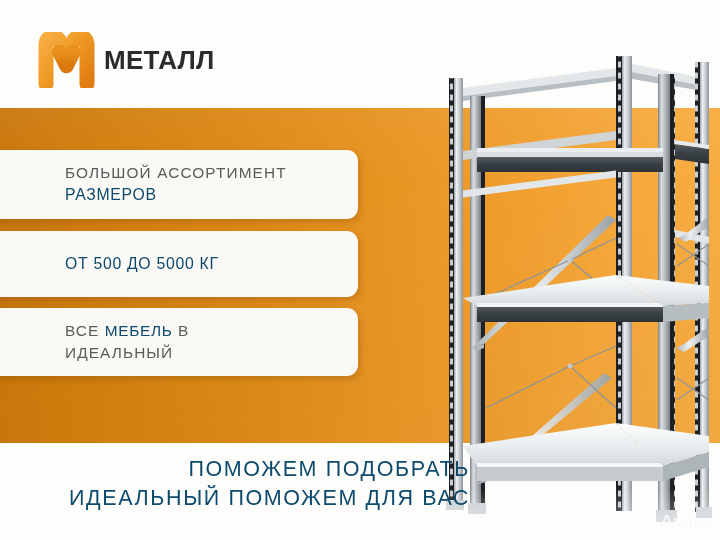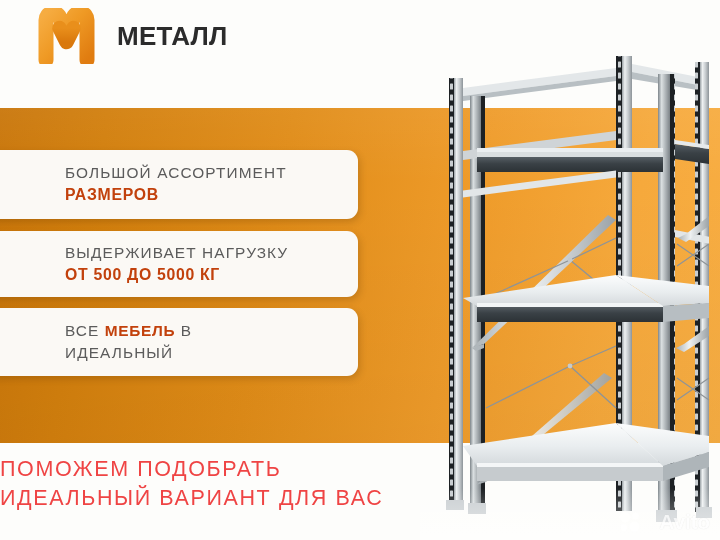--- a/index.html
+++ b/index.html
@@ -21,22 +21,22 @@
     position:absolute;left:0;top:108px;width:720px;height:335px;
     background:linear-gradient(100deg,#c9760a 0%,#d27f0d 14%,#e08c18 38%,#ef9c2b 64%,#f6a93c 84%,#f8ae43 100%);
   }
   .band-hl{
     position:absolute;left:0;top:108px;width:720px;height:335px;
     background:linear-gradient(to bottom,rgba(255,255,255,.05) 0%,rgba(255,255,255,0) 22%,rgba(0,0,0,.03) 100%);
   }
 
   
   .logo{
-    position:absolute;left:38px;top:8px;
-    display:flex;align-items:center;gap:22px;
+    position:absolute;left:38px;top:32px;
+    display:flex;align-items:center;gap:9px;
   }
   .logo-mark{width:57px;height:56px;display:block;}
   .logo-words{
     display:flex;flex-direction:column;
     line-height:.95;
   }
   .logo-words span{
     font-size:26px;font-weight:bold;color:#2b2b2b;
     letter-spacing:.3px;
   }
@@ -53,28 +53,28 @@
     box-sizing:border-box;
   }
   #card-1{top:150px;height:69px;}
   #card-2{top:231px;height:66px;}
   #card-3{top:308px;height:68px;}
 
   .c-line{
     font-size:15.4px;letter-spacing:1.1px;color:#5b5b5b;
     font-weight:normal;white-space:nowrap;line-height:1.42;
   }
-  .c-line.b,.c-line b{color:#c2410c;font-weight:bold;letter-spacing:.7px;}
+  .c-line.b,.c-line b{color:#0c4a6e;font-weight:normal;letter-spacing:.7px;}
   .c-line.b{font-size:15.8px;}
 
   
   .tagline{
     position:absolute;left:0;top:455px;width:470px;
-    text-align:left;
-    color:#ef4444;
+    text-align:right;
+    color:#0c4a6e;
     font-size:21.5px;letter-spacing:1.6px;line-height:1.34;
     font-weight:normal;
   }
 
   
   .shelf-wrap{
     position:absolute;left:420px;top:48px;width:300px;height:492px;
   }
   .shelf-wrap svg{display:block;width:300px;height:492px;}
 
@@ -233,32 +233,31 @@
       <span>МЕТАЛЛ</span>
     </div>
   </div>
 
   <div class="card" id="card-1">
     <div class="c-line">БОЛЬШОЙ АССОРТИМЕНТ</div>
     <div class="c-line b">РАЗМЕРОВ</div>
   </div>
 
   <div class="card" id="card-2">
-    <div class="c-line">ВЫДЕРЖИВАЕТ НАГРУЗКУ</div>
     <div class="c-line b">ОТ 500 ДО 5000 КГ</div>
   </div>
 
   <div class="card" id="card-3">
     <div class="c-line"><span>ВСЕ </span><b>МЕБЕЛЬ</b><span> В</span></div>
     <div class="c-line">ИДЕАЛЬНЫЙ</div>
   </div>
 
   <div class="tagline">
     <div>ПОМОЖЕМ ПОДОБРАТЬ</div>
-    <div>ИДЕАЛЬНЫЙ ВАРИАНТ ДЛЯ ВАС</div>
+    <div>ИДЕАЛЬНЫЙ ПОМОЖЕМ ДЛЯ ВАС</div>
   </div>
 
   <div class="avito">
     <svg class="avito-dots" viewBox="0 0 22 22">
       <circle cx="6" cy="6" r="5.2" fill="#ffffff" opacity=".9"></circle>
       <circle cx="16.5" cy="5" r="3.4" fill="#ffffff" opacity=".9"></circle>
       <circle cx="5" cy="16.5" r="3.4" fill="#ffffff" opacity=".9"></circle>
       <circle cx="15.5" cy="15.5" r="5.2" fill="#ffffff" opacity=".9"></circle>
     </svg>
     <span class="avito-text">Avito</span>

